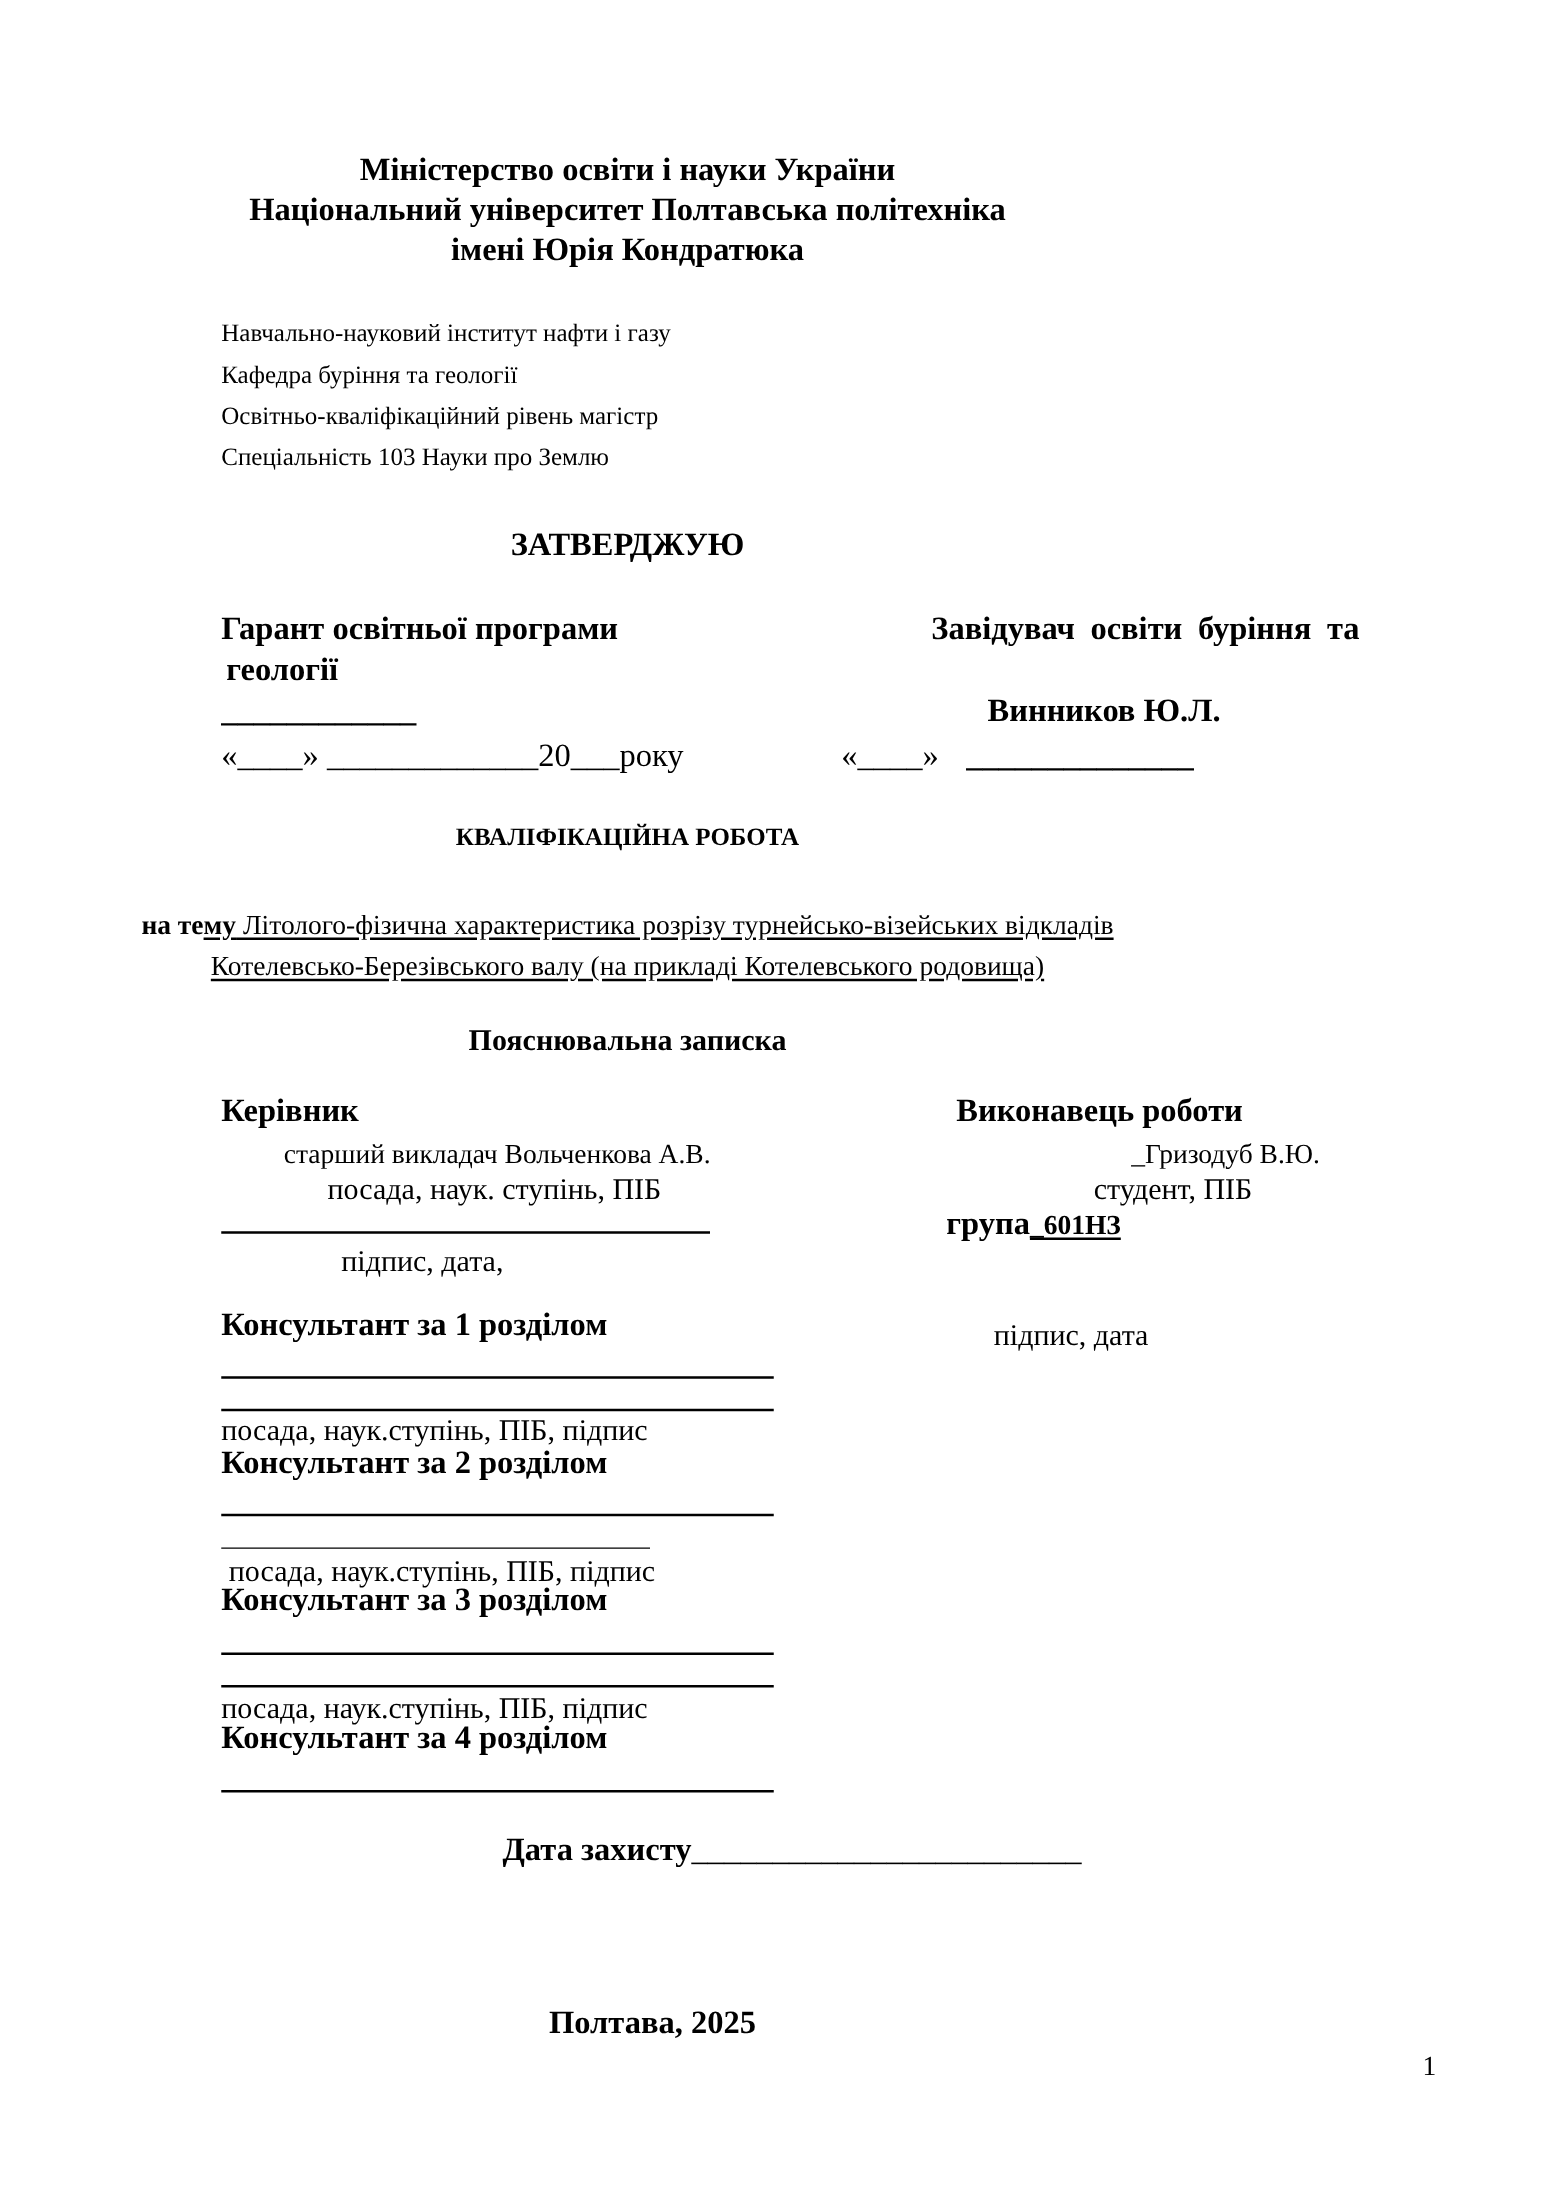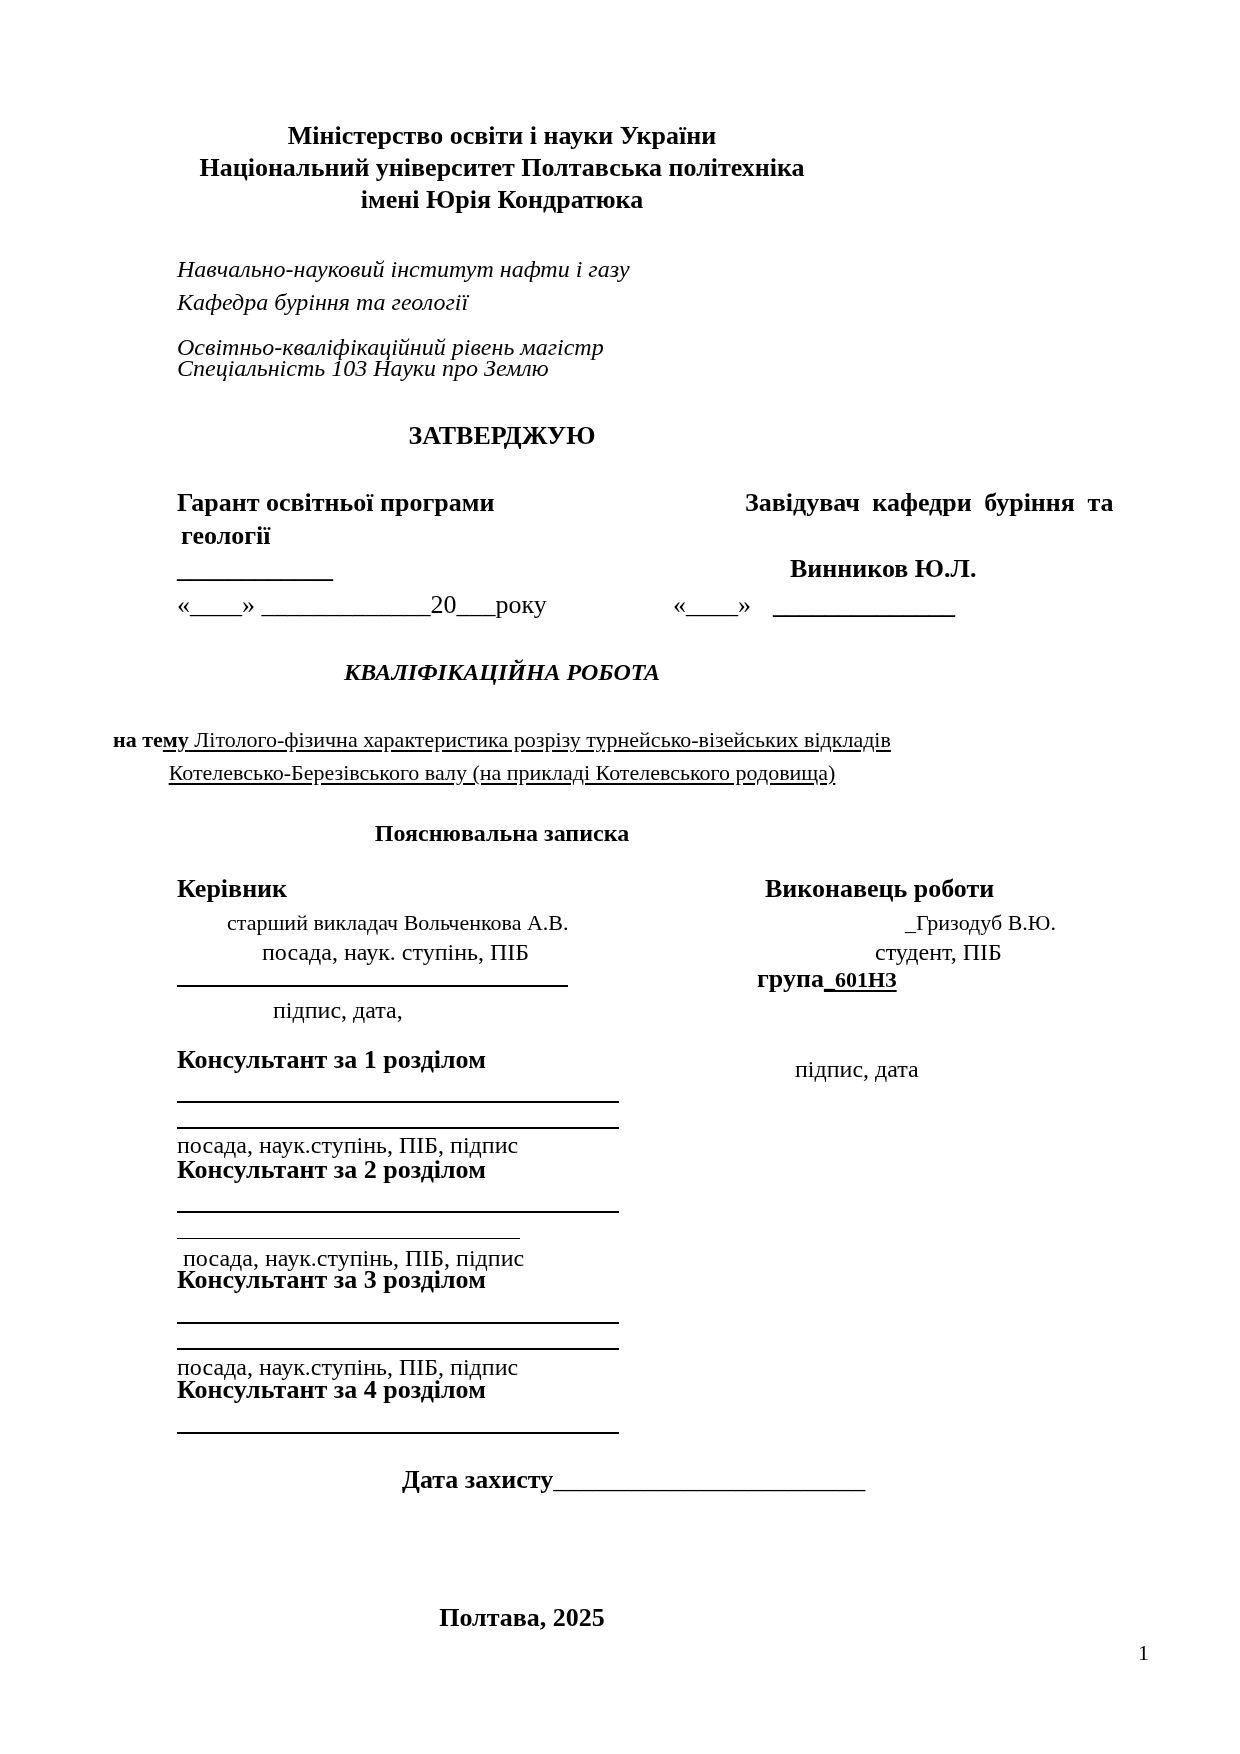--- a/index.html
+++ b/index.html
@@ -1,47 +1,47 @@
 <!DOCTYPE html>
 <html><head>
   <meta charset="utf-8">
   <style>
     html, body { margin: 0; padding: 0; background: #ffffff; }
     body { width: 1240px; height: 1754px; position: relative; overflow: hidden;
            font-family: "Liberation Serif", "DejaVu Serif", serif; color: #000; }
     .abs { position: absolute; white-space: nowrap; line-height: 1; }
     .b { font-weight: bold; }
     .center { left: 0; width: 1004px; text-align: center; }
-    .f28 { font-size: 24px; font-style: italic; }
+    .f28 { font-size: 20px; }
     .f26 { font-size: 26px; }
     .f22 { font-size: 22px; text-align: center; }
     .f18 { font-size: 24px; }
     .hline { position: absolute; height: 0; border-top: 2px solid #000; }
     .u { text-decoration: underline; text-underline-offset: 3px; }
     .topic { font-size: 22px; }
   </style>
 </head>
 <body>
 
 <div class="abs center b f26" style="top:123px;">Міністерство освіти і науки України</div>
 <div class="abs center b f26" style="top:155px;">Національний університет Полтавська політехніка</div>
 <div class="abs center b f26" style="top:187px;">імені Юрія Кондратюка</div>
 
 <div class="abs f28" style="left:177px; top:257px;">Навчально-науковий інститут нафти і газу</div>
 <div class="abs f28" style="left:177px; top:290px;">Кафедра буріння та геології</div>
-<div class="abs f28" style="left:177px; top:335px;">Освітньо-кваліфікаційний рівень магістр</div>
+<div class="abs f28" style="left:177px; top:323px;">Освітньо-кваліфікаційний рівень магістр</div>
 <div class="abs f28" style="left:177px; top:356px;">Спеціальність 103 Науки про Землю</div>
 
 <div class="abs center b f26" style="top:423px;">ЗАТВЕРДЖУЮ</div>
 
 <div class="abs b f26" style="left:177px; top:490px;">Гарант освітньої програми</div>
 <div class="abs b f26" style="left:181px; top:523px;text-align:right;">геології</div>
 <div class="abs b f26" style="left:177px; top:556px;">____________</div>
 
-<div class="abs b f26" style="left:745px; top:490px; word-spacing:6px;">Завідувач кафедри буріння та</div>
+<div class="abs b f26" style="left:745px; top:490px; word-spacing:6px;">Завідувач освіти буріння та</div>
 <div class="abs b f26" style="left:790px; top:556px;">Винников Ю.Л.</div>
 
 <div class="abs f26" style="left:177px; top:592px;">«____» _____________20___року</div>
 <div class="abs f26" style="left:673px; top:592px;">«____»</div>
 <div class="abs b f26" style="left:773px; top:592px;">______________</div>
 
 <div class="abs center b f28" style="top:660px;">КВАЛІФІКАЦІЙНА РОБОТА</div>
 
 <div class="abs center topic" style="top:729px;">
   <span class="b f22">на те</span><span class="b f22 u">му</span><span class="u"> Літолого-фізична характеристика розрізу турнейсько-візейських відкладів</span>

